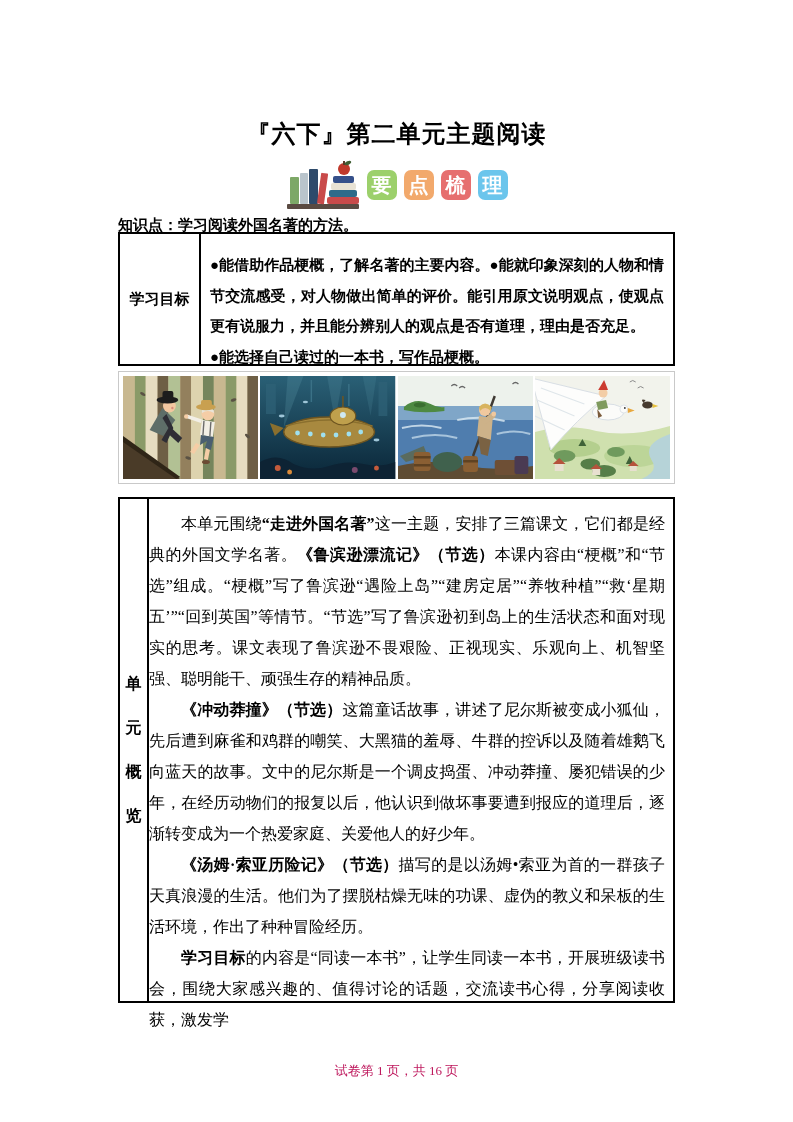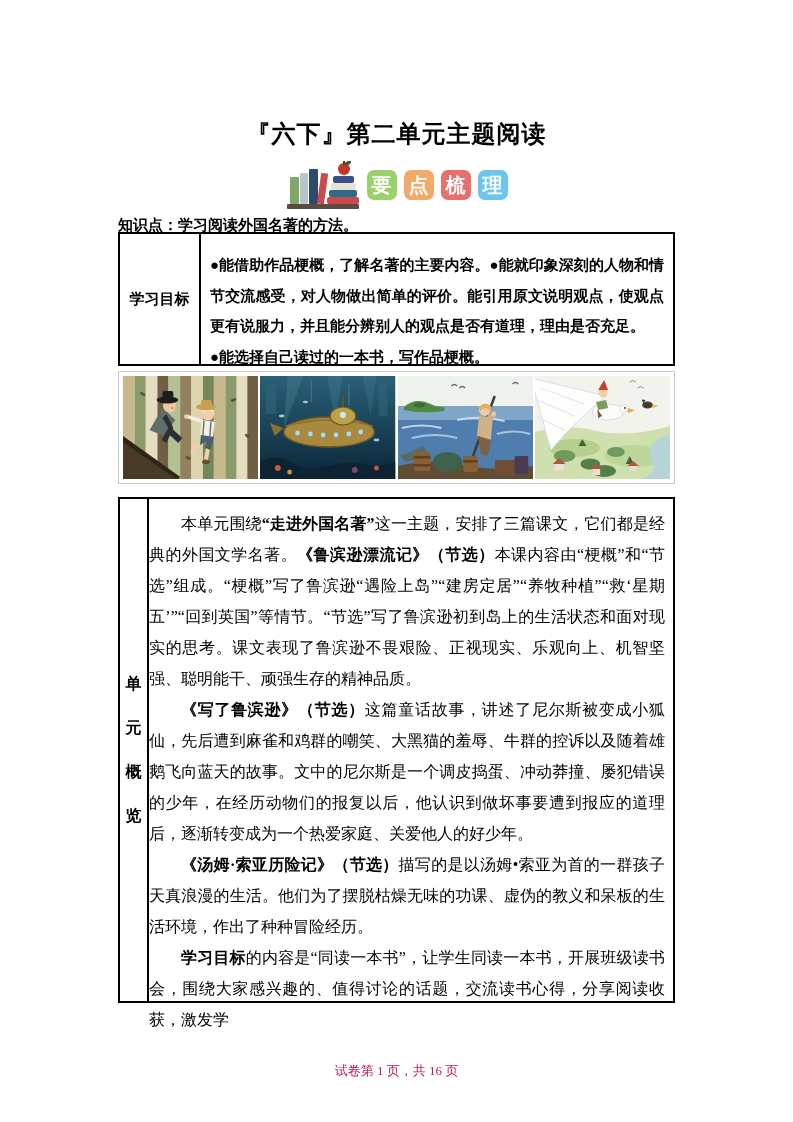--- a/index.html
+++ b/index.html
@@ -285,21 +285,21 @@
 
   <div class="overview">
     <div class="ov-head">
       <span>单</span>
       <span>元</span>
       <span>概</span>
       <span>览</span>
     </div>
     <div class="ov-body">
       <p><span>本单元围绕</span><span class="run-bold">“走进外国名著”</span><span>这一主题，安排了三篇课文，它们都是经典的外国文学名著。</span><span class="run-bold">《鲁滨逊漂流记》（节选）</span><span>本课内容由“梗概”和“节选”组成。“梗概”写了鲁滨逊“遇险上岛”“建房定居”“养牧种植”“救‘星期五’”“回到英国”等情节。“节选”写了鲁滨逊初到岛上的生活状态和面对现实的思考。课文表现了鲁滨逊不畏艰险、正视现实、乐观向上、机智坚强、聪明能干、顽强生存的精神品质。</span></p>
-      <p><span class="run-bold">《写了鲁滨逊》（节选）</span><span>这篇童话故事，讲述了尼尔斯被变成小狐仙，先后遭到麻雀和鸡群的嘲笑、大黑猫的羞辱、牛群的控诉以及随着雄鹅飞向蓝天的故事。文中的尼尔斯是一个调皮捣蛋、冲动莽撞、屡犯错误的少年，在经历动物们的报复以后，他认识到做坏事要遭到报应的道理后，逐渐转变成为一个热爱家庭、关爱他人的好少年。</span></p>
+      <p><span class="run-bold">《冲动莽撞》（节选）</span><span>这篇童话故事，讲述了尼尔斯被变成小狐仙，先后遭到麻雀和鸡群的嘲笑、大黑猫的羞辱、牛群的控诉以及随着雄鹅飞向蓝天的故事。文中的尼尔斯是一个调皮捣蛋、冲动莽撞、屡犯错误的少年，在经历动物们的报复以后，他认识到做坏事要遭到报应的道理后，逐渐转变成为一个热爱家庭、关爱他人的好少年。</span></p>
       <p><span class="run-bold">《汤姆·索亚历险记》（节选）</span><span>描写的是以汤姆•索亚为首的一群孩子天真浪漫的生活。他们为了摆脱枯燥无味的功课、虚伪的教义和呆板的生活环境，作出了种种冒险经历。</span></p>
       <p><span class="run-bold">学习目标</span><span>的内容是“同读一本书”，让学生同读一本书，开展班级读书会，围绕大家感兴趣的、值得讨论的话题，交流读书心得，分享阅读收获，激发学</span></p>
     </div>
   </div>
 
   <div class="footer">试卷第 1 页，共 16 页</div>
 
 </div>
 
 </body></html>

